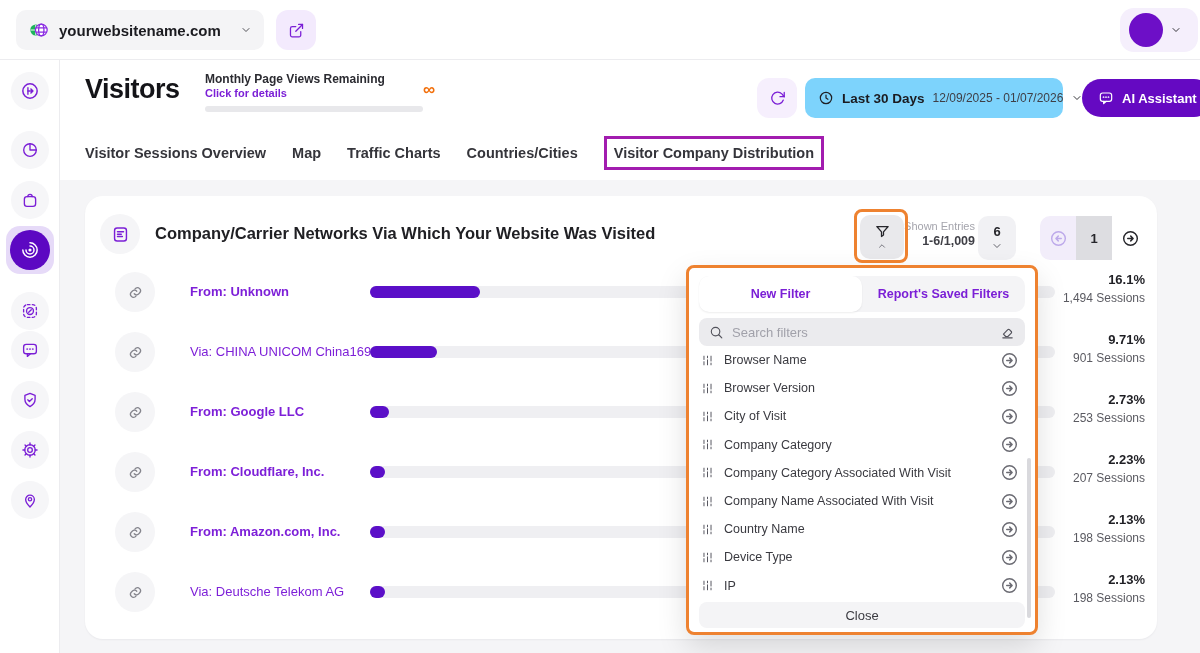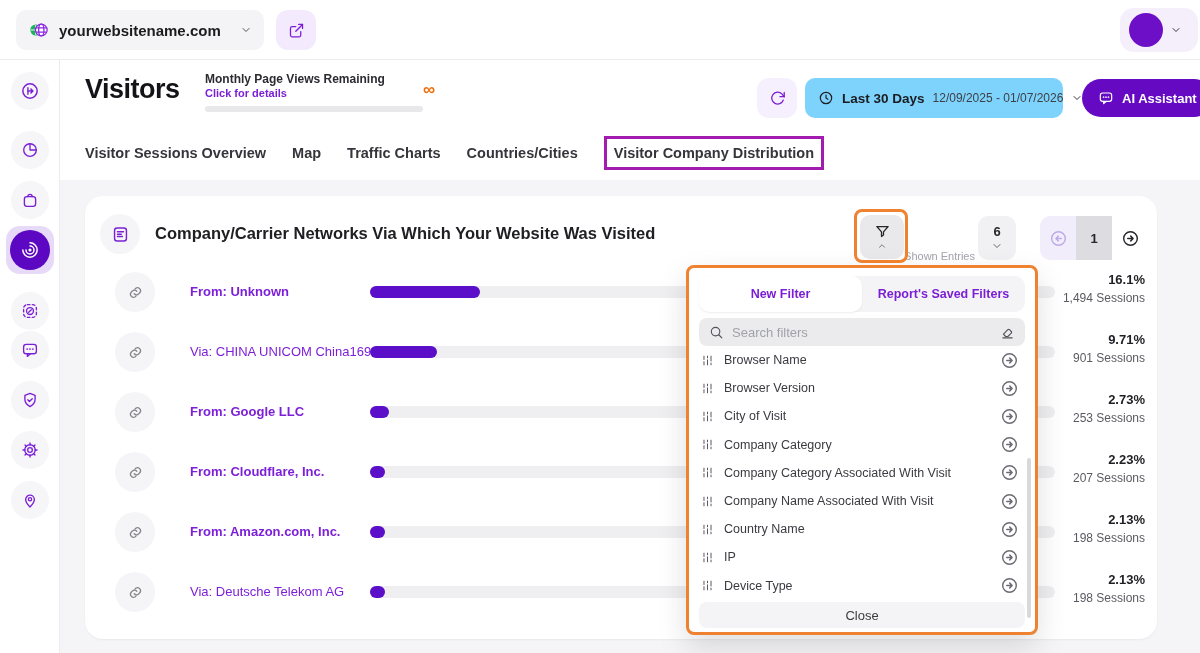--- a/index.html
+++ b/index.html
@@ -42,21 +42,21 @@
   .tab { font-size:14.5px; font-weight:600; color:#35353b; white-space:nowrap; cursor:pointer; }
   .tab-box { border:3px solid #a21caf; border-radius:0; padding:5px 7px; }
 
   
   .card { position:absolute; left:85px; top:196px; width:1072px; height:443px; background:#fff; border-radius:18px; box-shadow:0 1px 2px rgba(20,20,30,.05); z-index:8; }
   .card-head-icon { position:absolute; left:15px; top:18px; width:40px; height:40px; border-radius:50%; background:#f5f5f7; color:#7b1fd6; display:grid; place-items:center; }
   .card-title { position:absolute; left:70px; top:28px; font-size:16.5px; font-weight:700; color:#202024; }
   .filter-btn { position:absolute; left:775px; top:19px; width:44px; height:44px; border-radius:10px; background:#e9e9ec; color:#26262b; display:flex; flex-direction:column; align-items:center; justify-content:center; gap:1px; cursor:pointer; }
   .filter-btn .chev { color:#52525b; }
   .shown { position:absolute; left:818px; top:24px; width:72px; text-align:right; }
-  .shown-label { font-size:11px; color:#a4a4ac;margin-top:30px; }
+  .shown-label { font-size:11px; color:#a4a4ac; }
   .shown-range { font-size:12.5px; font-weight:700; color:#3f3f46; margin-top:2px; }
   .psize { position:absolute; left:893px; top:20px; width:38px; height:44px; background:#f1f1f4; border-radius:10px; display:flex; flex-direction:column; align-items:center; justify-content:center; gap:1px; cursor:pointer; }
   .psize-val { font-size:13px; font-weight:600; color:#26262b; }
   .psize .chev { color:#52525b; }
   .pager { position:absolute; left:955px; top:20px; width:108px; height:44px; border-radius:10px; overflow:hidden; display:flex; }
   .pg-prev { width:36px; background:#f2edfa; color:#bda9ea; display:grid; place-items:center; cursor:pointer; }
   .pg-page { width:36px; background:#dddde1; display:grid; place-items:center; font-size:13px; font-weight:600; color:#26262b; cursor:pointer; }
   .pg-next { width:36px; background:#fff; color:#26262b; display:grid; place-items:center; cursor:pointer; }
 
   .rows { position:absolute; left:0; top:66px; width:1072px; }
@@ -570,37 +570,37 @@
         </i>
       </div>
       <div class="p-item">
         <i class="ic drag">
           <svg xmlns="http://www.w3.org/2000/svg" viewBox="0 0 24 24" fill="none" stroke="currentColor" stroke-width="1.8" stroke-linecap="round" stroke-linejoin="round" width="13" height="13">
             <path d="M5.5 4v6.2M5.5 14.2V20"></path>
             <path d="M12 4v3M12 10.8V20"></path>
             <path d="M18.5 4v9M18.5 16.8V20"></path>
           </svg>
         </i>
+        <span class="lbl">Device Type</span>
+        <i class="ic go">
+          <svg xmlns="http://www.w3.org/2000/svg" viewBox="0 0 24 24" fill="none" stroke="currentColor" stroke-width="1.8" stroke-linecap="round" stroke-linejoin="round" width="19" height="19">
+            <circle cx="12" cy="12" r="8.6"></circle>
+            <path d="M8.5 12h6.6m-2.8-3 3 3-3 3"></path>
+          </svg>
+        </i>
+      </div>
+      <div class="p-item">
+        <i class="ic drag">
+          <svg xmlns="http://www.w3.org/2000/svg" viewBox="0 0 24 24" fill="none" stroke="currentColor" stroke-width="1.8" stroke-linecap="round" stroke-linejoin="round" width="13" height="13">
+            <path d="M5.5 4v6.2M5.5 14.2V20"></path>
+            <path d="M12 4v3M12 10.8V20"></path>
+            <path d="M18.5 4v9M18.5 16.8V20"></path>
+          </svg>
+        </i>
         <span class="lbl">IP</span>
-        <i class="ic go">
-          <svg xmlns="http://www.w3.org/2000/svg" viewBox="0 0 24 24" fill="none" stroke="currentColor" stroke-width="1.8" stroke-linecap="round" stroke-linejoin="round" width="19" height="19">
-            <circle cx="12" cy="12" r="8.6"></circle>
-            <path d="M8.5 12h6.6m-2.8-3 3 3-3 3"></path>
-          </svg>
-        </i>
-      </div>
-      <div class="p-item">
-        <i class="ic drag">
-          <svg xmlns="http://www.w3.org/2000/svg" viewBox="0 0 24 24" fill="none" stroke="currentColor" stroke-width="1.8" stroke-linecap="round" stroke-linejoin="round" width="13" height="13">
-            <path d="M5.5 4v6.2M5.5 14.2V20"></path>
-            <path d="M12 4v3M12 10.8V20"></path>
-            <path d="M18.5 4v9M18.5 16.8V20"></path>
-          </svg>
-        </i>
-        <span class="lbl">Device Type</span>
         <i class="ic go">
           <svg xmlns="http://www.w3.org/2000/svg" viewBox="0 0 24 24" fill="none" stroke="currentColor" stroke-width="1.8" stroke-linecap="round" stroke-linejoin="round" width="19" height="19">
             <circle cx="12" cy="12" r="8.6"></circle>
             <path d="M8.5 12h6.6m-2.8-3 3 3-3 3"></path>
           </svg>
         </i>
       </div>
     </div>
   <div class="p-scroll"></div>
   <div class="p-close">Close</div>

